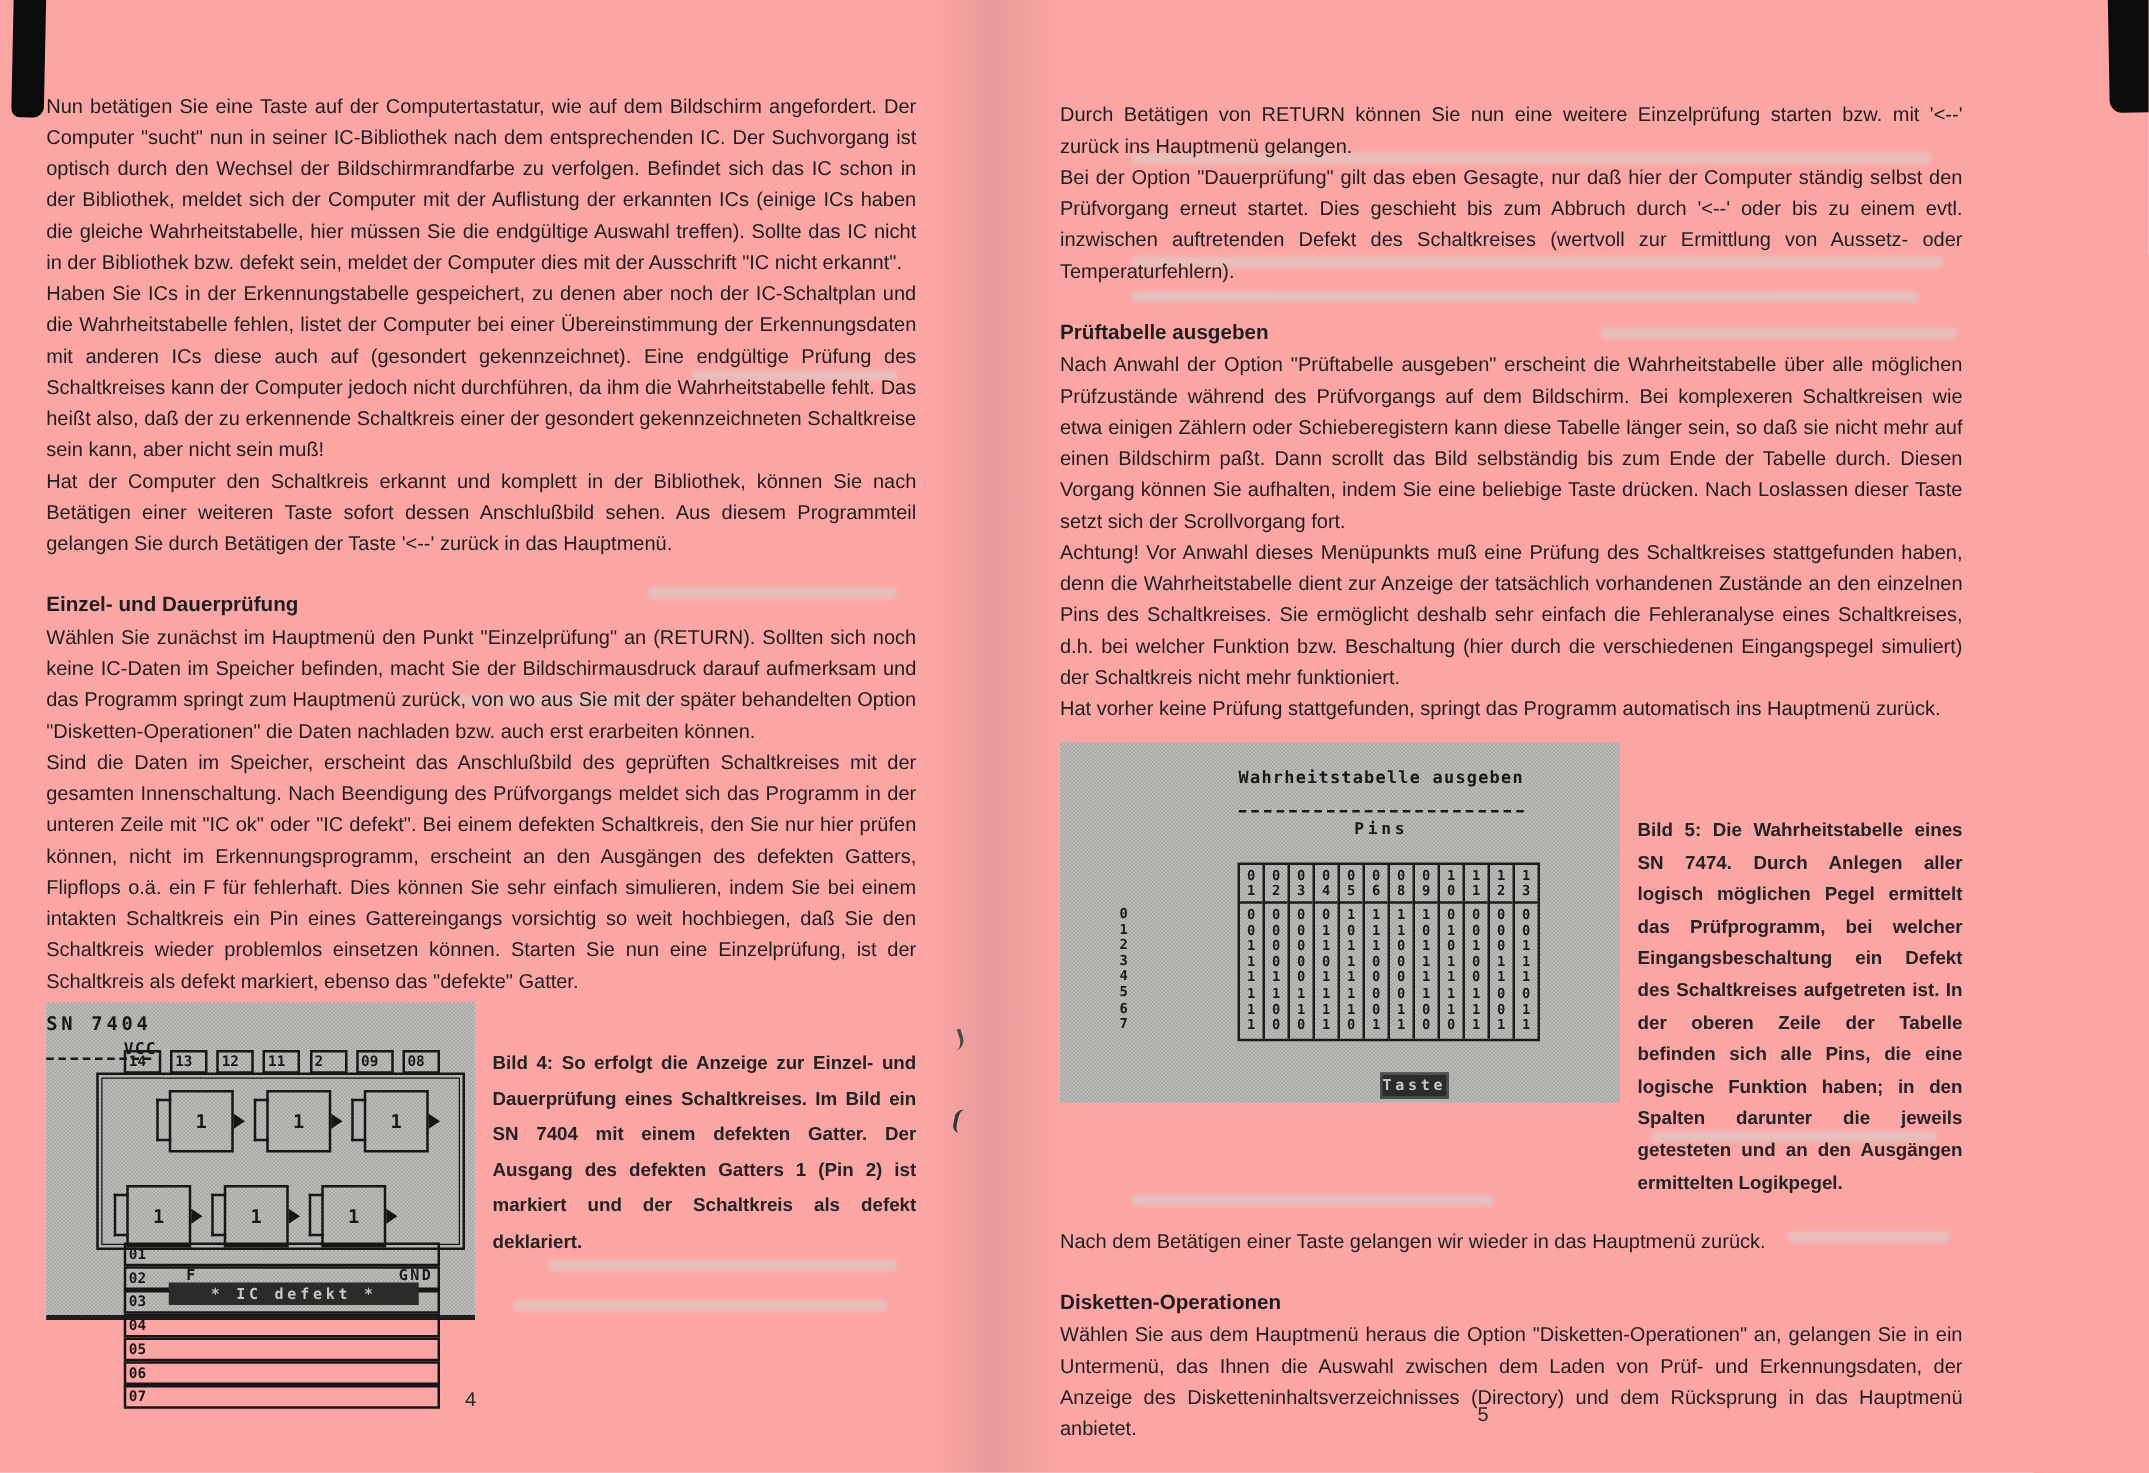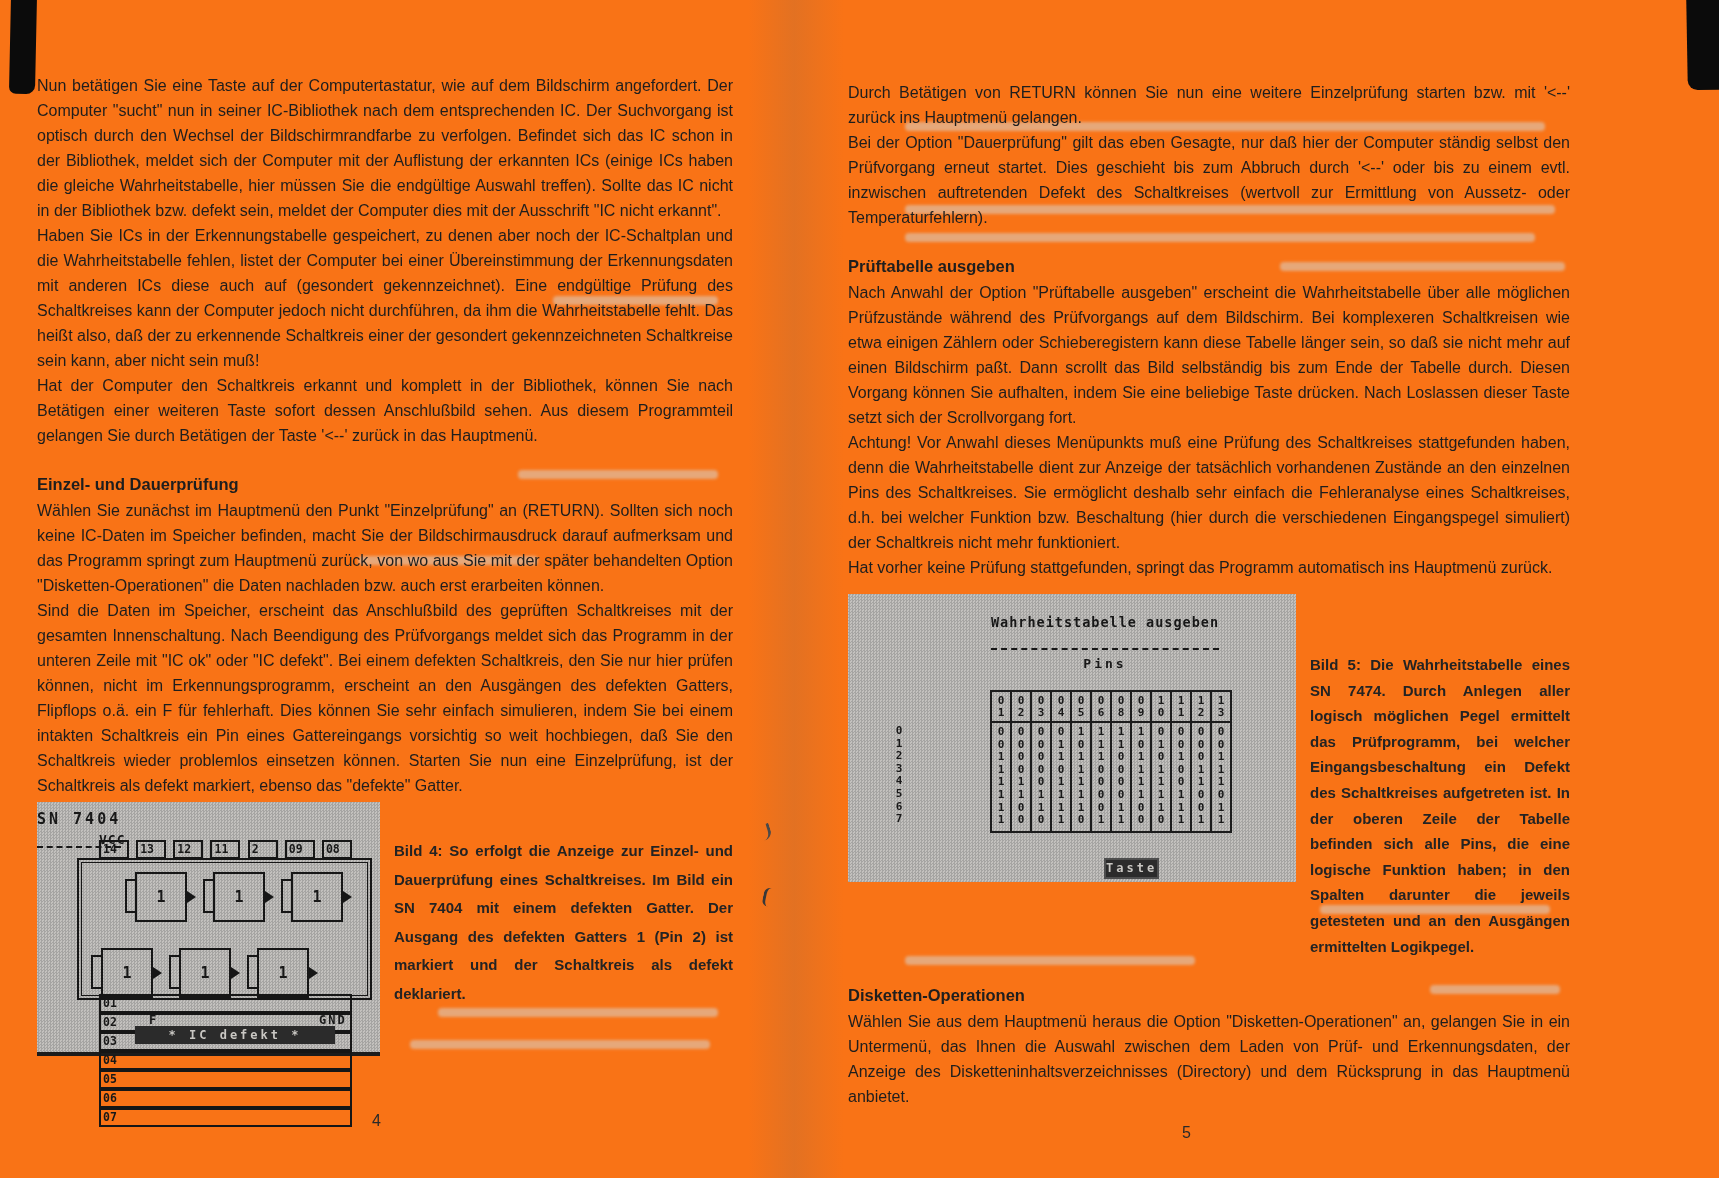--- a/index.html
+++ b/index.html
@@ -1,17 +1,17 @@
 <!DOCTYPE html>
 <html lang="de"><head>
 <meta charset="utf-8">
 <style>
   html,body{margin:0;padding:0;}
   body{width:1719px;height:1178px;background:#e9e6e1;font-family:"Liberation Sans",sans-serif;}
-  .scan{position:relative;width:1719px;height:1178px;background:#f97316;overflow:hidden;}
+  .scan{position:relative;width:1719px;height:1178px;background:#fca5a5;overflow:hidden;}
 
   
   .corner{position:absolute;background:#0b0b0b;}
   .corner.tl{left:10px;top:-6px;width:26px;height:100px;border-radius:0 0 9px 7px;transform:rotate(1.2deg);}
   .corner.tr{right:-2px;top:-6px;width:34px;height:96px;border-radius:0 0 0 10px;transform:rotate(-1deg);}
   .fold{position:absolute;left:748px;top:0;width:96px;height:1178px;
         background:linear-gradient(90deg,rgba(0,0,0,0) 0%,rgba(110,104,96,.16) 48%,rgba(0,0,0,0) 100%);}
   .speck{position:absolute;}
   .speck.s1{left:760px;top:824px;width:8px;height:16px;border-right:3px solid #4a4a4a;border-radius:0 0 9px 0;transform:rotate(-18deg);}
   .speck.s2{left:763px;top:888px;width:10px;height:19px;border-left:3px solid #383838;border-radius:9px;transform:rotate(12deg);}
@@ -223,18 +223,19 @@
             <div class="ttcol">
               <div class="tth">1<br>3</div>
               <div class="ttb">0<br>0<br>1<br>1<br>1<br>0<br>1<br>1</div>
             </div>
           </div>
         <div class="taste">Taste</div>
       </div>
       <div class="caption cap5">Bild 5: Die Wahrheitstabelle eines SN 7474. Durch Anlegen aller logisch möglichen Pegel ermittelt das Prüfprogramm, bei welcher Eingangsbeschaltung ein Defekt des Schaltkreises aufgetreten ist. In der oberen Zeile der Tabelle befinden sich alle Pins, die eine logische Funktion haben; in den Spalten darunter die jeweils getesteten und an den Ausgängen ermittelten Logikpegel.</div>
     </div>
 
+    <p style="margin-top:22px;">Nach dem Betätigen einer Taste gelangen wir wieder in das Hauptmenü zurück.</p>
     <h3>Disketten-Operationen</h3>
     <p>Wählen Sie aus dem Hauptmenü heraus die Option "Disketten-Operationen" an, gelangen Sie in ein Untermenü, das Ihnen die Auswahl zwischen dem Laden von Prüf- und Erkennungsdaten, der Anzeige des Disketteninhaltsverzeichnisses (Directory) und dem Rücksprung in das Hauptmenü anbietet.</p>
   </div>
   <div class="pagenum n5">5</div>
 
 </div>
 
 </body></html>

